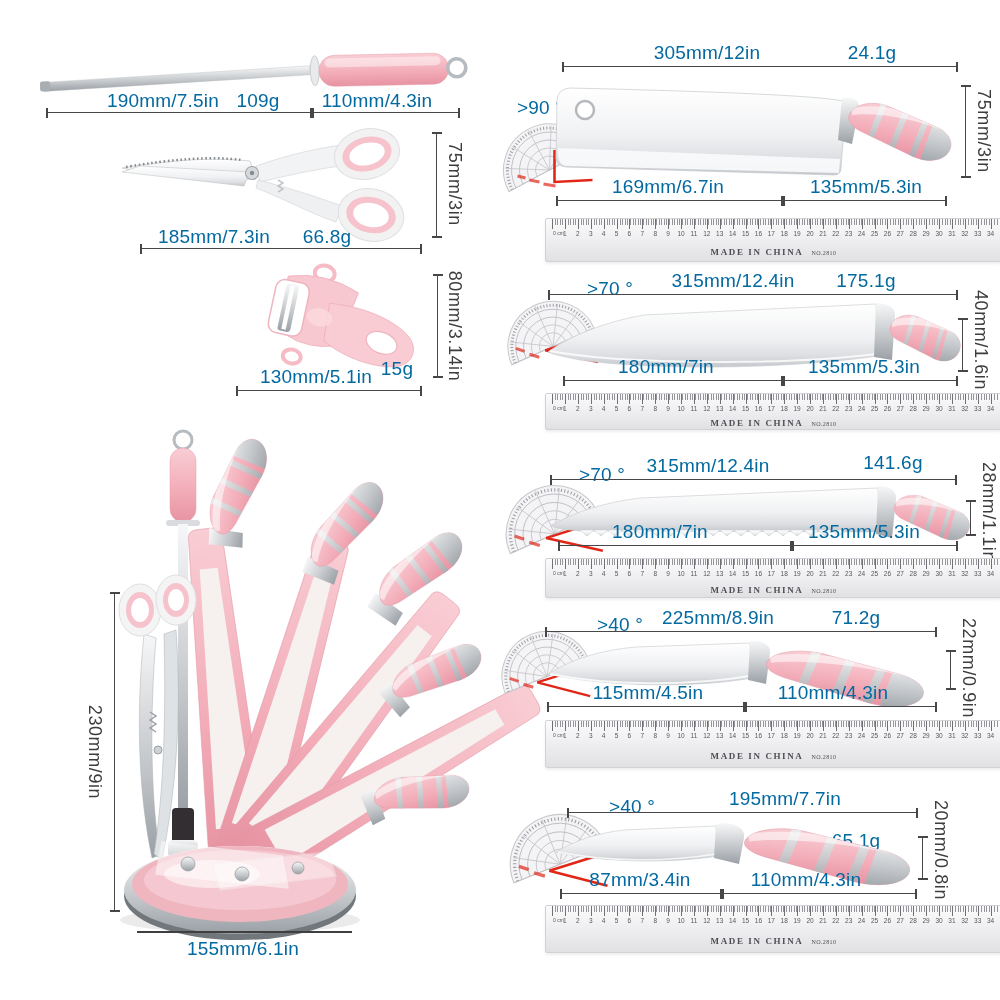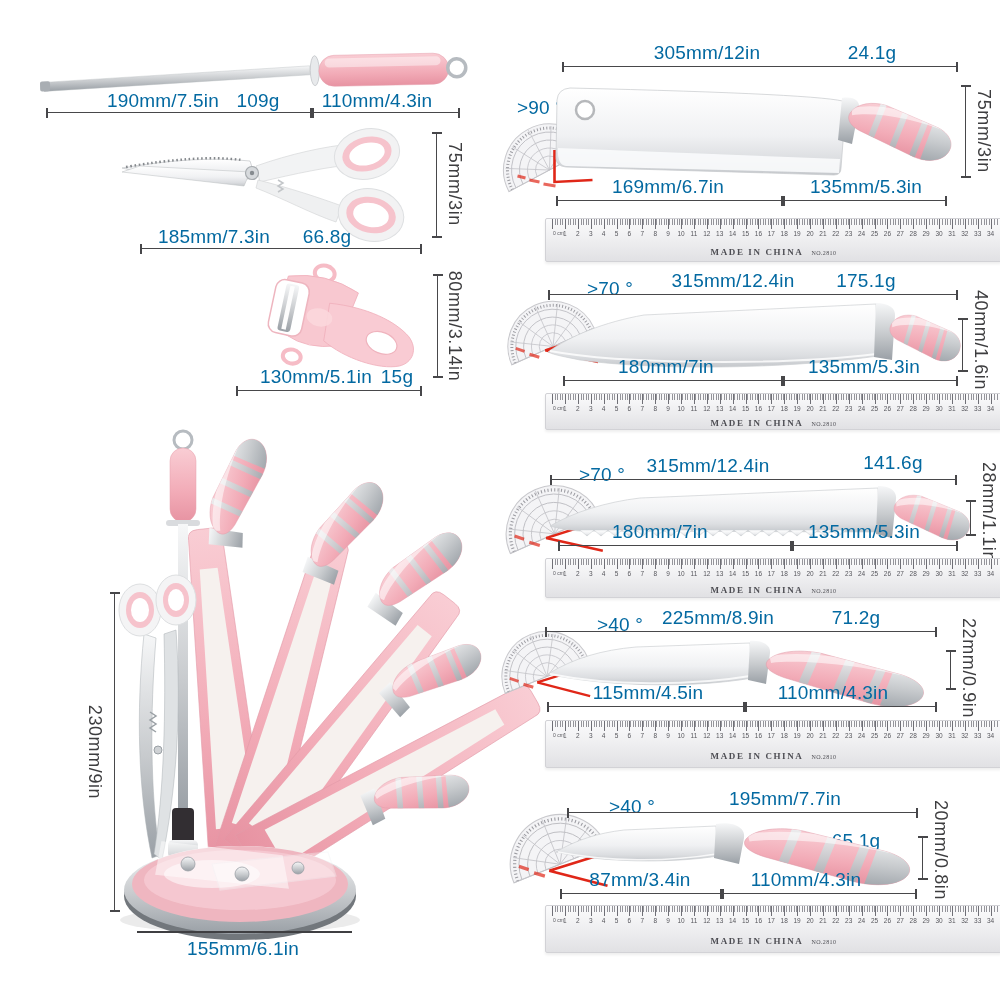--- a/index.html
+++ b/index.html
@@ -129,21 +129,21 @@
       <path d="M58,24 Q94,12 130,26 L120,82 Q92,92 68,82 Q55,74 55,58 Z" fill="#f8c8d0" stroke="#f0b0bc" stroke-width=".8"></path>
       <rect x="48" y="28" width="34" height="54" rx="9" fill="#ffffff" stroke="#eeb5bf" stroke-width="1.5"></rect>
       <rect x="58" y="31" width="13" height="48" rx="3" fill="url(#steelG)"></rect>
       <rect x="62" y="33" width="4.5" height="44" fill="#fdfdfd"></rect>
       <path d="M104,42 C142,38 172,46 188,58 C200,68 198,83 185,89 C166,97 130,93 106,80 Z" fill="#f9cbd3" stroke="#f0b0bc" stroke-width=".8"></path>
       <ellipse cx="163" cy="70" rx="16" ry="10.5" fill="#ffffff" stroke="#efb3bd" stroke-width="1.2" transform="rotate(10 163 70)"></ellipse>
       <ellipse cx="97" cy="58" rx="13" ry="9" fill="#fbd7dc" opacity=".9"></ellipse>
     </g>
   </svg>
   <div class="lbl" style="left:316px;top:366px">130mm/5.1in</div>
-  <div class="lbl" style="left:397px;top:366px">15g</div>
+  <div class="lbl" style="left:397px;top:358px">15g</div>
   <div class="hdim" style="left:236px;top:390px;width:186px"></div>
   <div class="vdim" style="left:437px;top:274px;height:104px"></div>
   <div class="vlbl" style="left:444px;top:326px">80mm/3.14in</div>
 
   
   <svg class="art" style="left:92px;top:412px" width="370" height="555" viewBox="0 0 370 555">
     <ellipse cx="148" cy="508" rx="120" ry="13" fill="#000000" opacity=".08"></ellipse>
 
     <g transform="translate(148,455)">
       <g transform="rotate(-6)">

